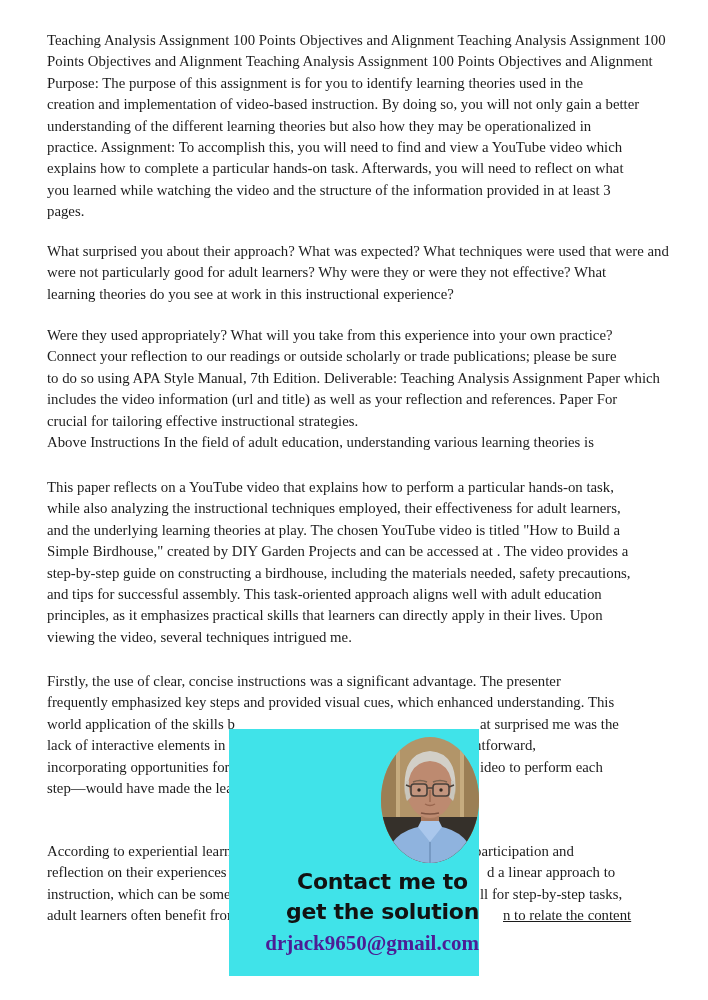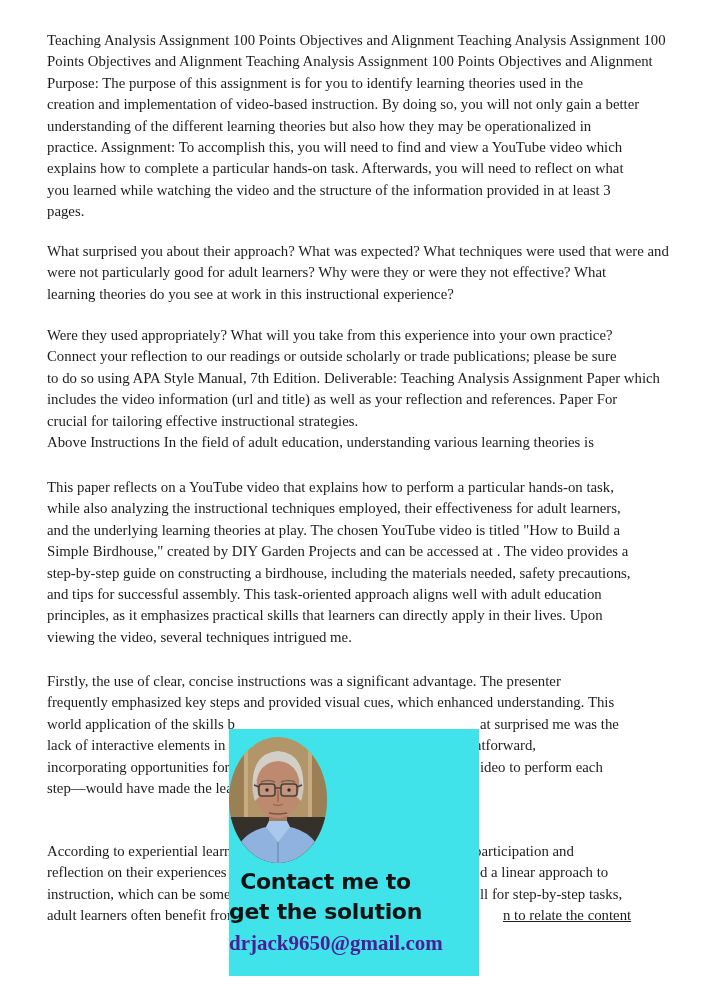--- a/index.html
+++ b/index.html
@@ -6,21 +6,21 @@
   .page{
     position:relative;width:708px;height:1000px;background:#ffffff;
     font-family:"Liberation Serif",serif;color:#1c1c1c;overflow:hidden;
   }
   .textcol{position:absolute;left:47px;top:0;width:615px;font-size:14.8px;}
   .para{position:absolute;left:0;width:615px;}
   .line{height:21.4px;line-height:21.4px;white-space:nowrap;position:relative;}
   .frag-right{position:absolute;top:0;white-space:nowrap;}
   .overlay{
     position:absolute;left:229px;top:729px;width:250px;height:247px;
-    display:flex;flex-direction:column;align-items:flex-start;
+    display:flex;flex-direction:column;align-items:flex-end;
   }
   .photo{
     width:98px;height:126px;margin-top:8px;border-radius:50%;
     overflow:hidden;flex:none;
   }
   .photo svg{display:block;}
   .heading{
     margin-top:4px;font-family:"DejaVu Sans",sans-serif;font-weight:bold;
     font-size:22px;line-height:30px;text-align:center;letter-spacing:-0.3px;
   }
@@ -72,21 +72,21 @@
       <div class="para" style="top: 671px;">
         <div class="line">Firstly, the use of clear, concise instructions was a significant advantage. The presenter</div>
         <div class="line">frequently emphasized key steps and provided visual cues, which enhanced understanding. This</div>
         <div class="line"><span class="frag-left">world application of the skills b</span><span class="frag-right" style="left: 433px;">at surprised me was the</span></div>
         <div class="line"><span class="frag-left">lack of interactive elements in th</span><span class="frag-right" style="left: 427px;">htforward,</span></div>
         <div class="line"><span class="frag-left">incorporating opportunities for v</span><span class="frag-right" style="left: 433px;">ideo to perform each</span></div>
         <div class="line"><span class="frag-left">step—would have made the lear</span></div>
       </div>
       <div class="para" style="top: 841px;">
         <div class="line"><span class="frag-left">According to experiential learni</span><span class="frag-right" style="left: 427px;">participation and</span></div>
-        <div class="line"><span class="frag-left">reflection on their experiences (</span><span class="frag-right" style="left: 433px;">d a linear approach to</span></div>
+        <div class="line"><span class="frag-left">reflection on their experiences (</span><span class="frag-right" style="left: 433px; padding-left: 7px;">d a linear approach to</span></div>
         <div class="line"><span class="frag-left">instruction, which can be somew</span><span class="frag-right" style="left: 433px;">ll for step-by-step tasks,</span></div>
         <div class="line"><span class="frag-left">adult learners often benefit from</span><span class="frag-right" style="left: 456px; text-decoration: underline;">n to relate the content</span></div>
       </div>
     </div>
 
   <div class="overlay" id="overlay" style="background: rgb(64, 227, 233);">
     <div class="photo">
       <svg viewBox="0 0 98 126" width="98" height="126">
 
         <rect x="0" y="0" width="98" height="126" fill="#b29569"></rect>

